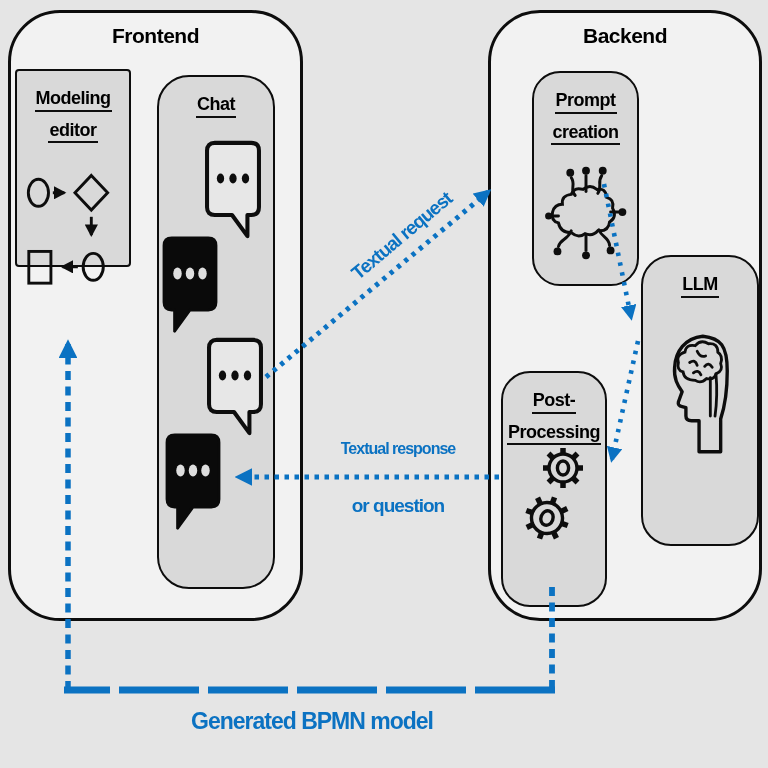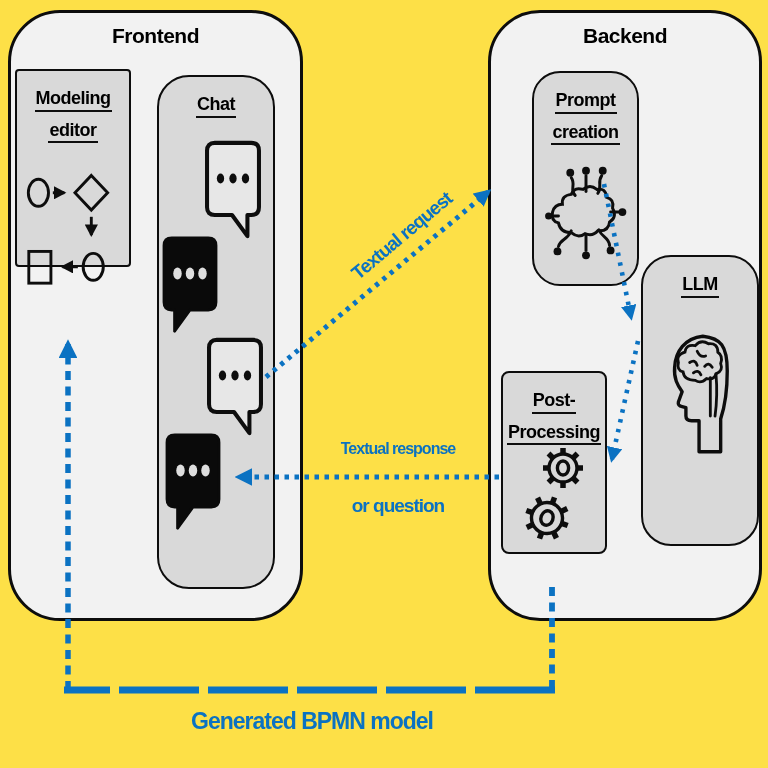--- a/index.html
+++ b/index.html
@@ -3,34 +3,34 @@
 <meta charset="utf-8">
 <style>
   :root{
     --blue:#0b72c2;
     --panel:#f2f2f2;
     --box:#d9d9d9;
     --ink:#0d0d0d;
   }
   html,body{margin:0;padding:0;background:#000;}
   body{width:768px;height:768px;font-family:"Liberation Sans", sans-serif;}
-  .canvas{position:relative;width:768px;height:768px;background:#fde047;overflow:hidden;}
+  .canvas{position:relative;width:768px;height:768px;background:#e5e5e5;overflow:hidden;}
 
   .panel{position:absolute;background:var(--panel);border:3px solid var(--ink);border-radius:52px;box-sizing:border-box;}
   .panel-frontend{left:8px;top:10px;width:295px;height:611px;}
   .panel-backend{left:488px;top:10px;width:274px;height:611px;}
   .panel-title{position:absolute;top:11px;left:0;width:100%;text-align:center;
     font-size:21px;font-weight:bold;color:#000;letter-spacing:-0.5px;}
 
   .box{position:absolute;background:var(--box);border:2.5px solid var(--ink);box-sizing:border-box;}
   .box-modeling{left:4px;top:56px;width:116px;height:198px;border-radius:4px;}
   .box-chat{left:146px;top:62px;width:118px;height:514px;border-radius:32px;}
   .box-prompt{left:8px;top:58px;width:107px;height:215px;border-radius:28px;margin-left:33px;}
   .box-llm{left:150px;top:202px;width:118px;height:291px;border-radius:30px;margin-top:40px;}
-  .box-post{left:10px;top:358px;width:106px;height:183px;border-radius:8px;}
+  .box-post{left:10px;top:358px;width:106px;height:236px;border-radius:29px;}
 
   .box-title{margin-top:12px;text-align:center;font-size:18px;font-weight:bold;color:#000;
     letter-spacing:-0.5px;line-height:1.75;}
   .box-title .ul{display:inline-block;border-bottom:2.5px solid var(--ink);padding:0 1px 0 1px;line-height:1.25;}
 
   .icon-wrap{position:absolute;}
   .bubble{position:absolute;}
 
   svg{display:block;}
 

